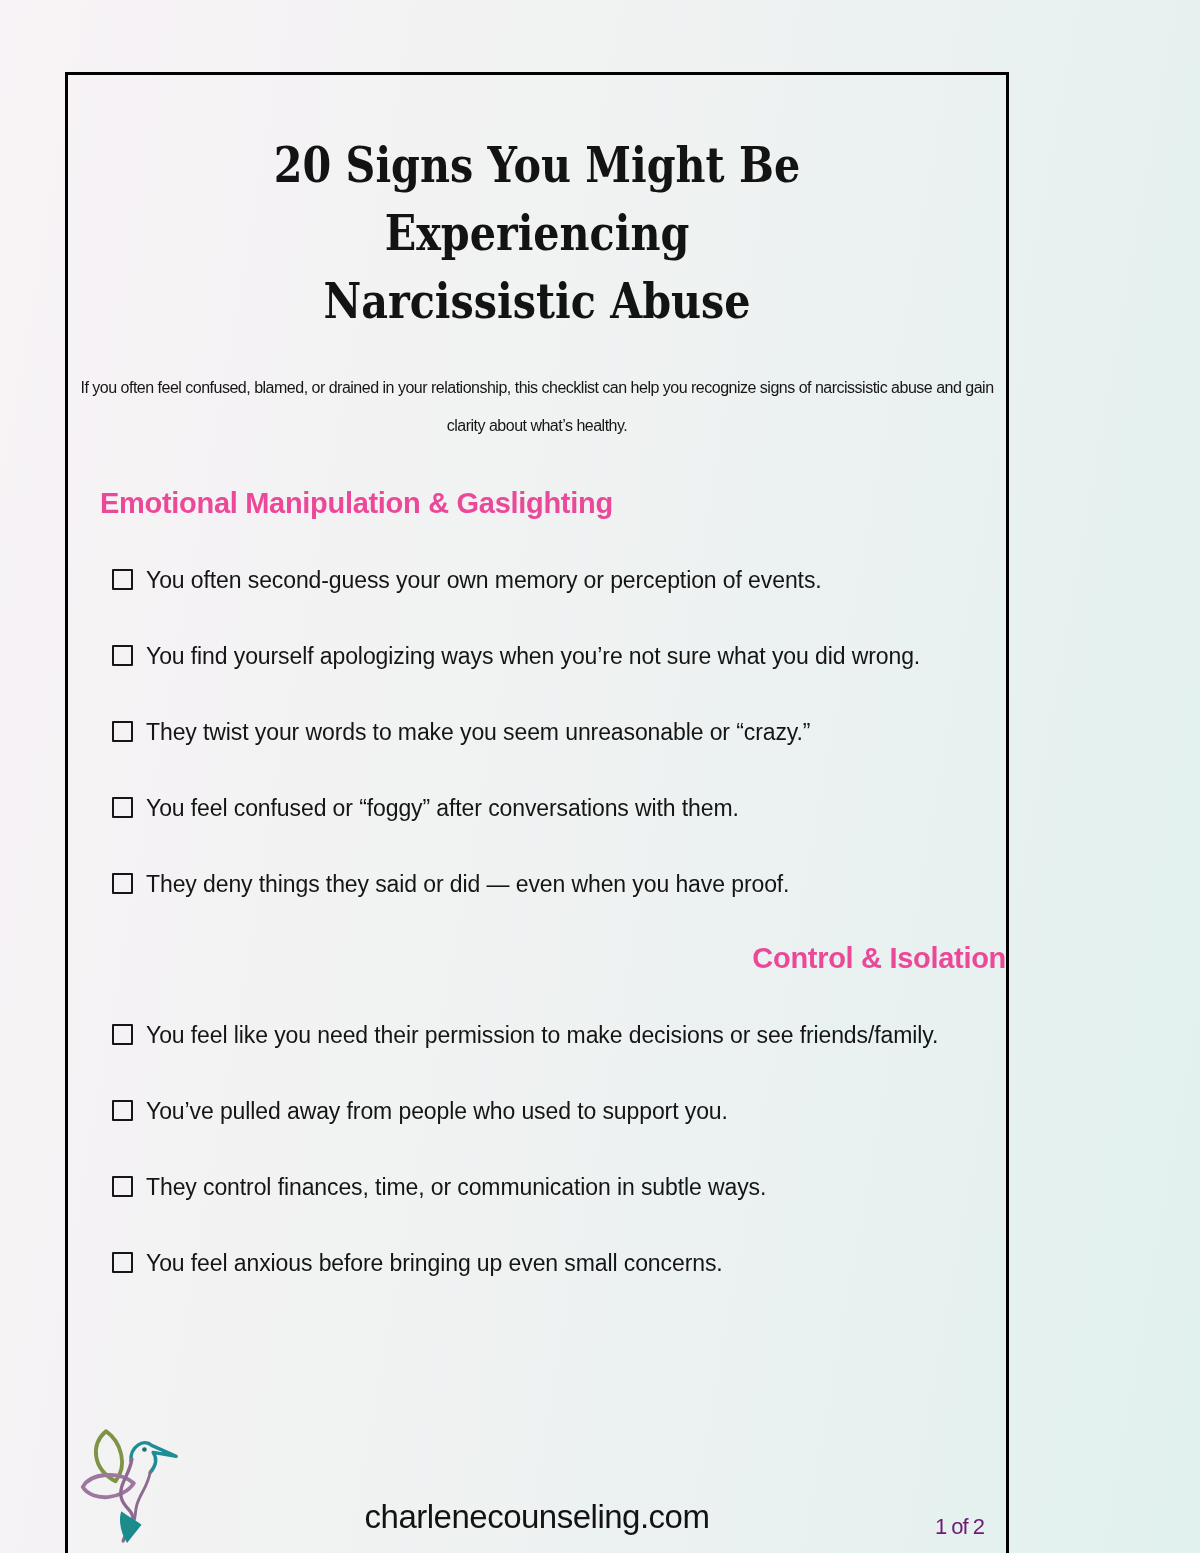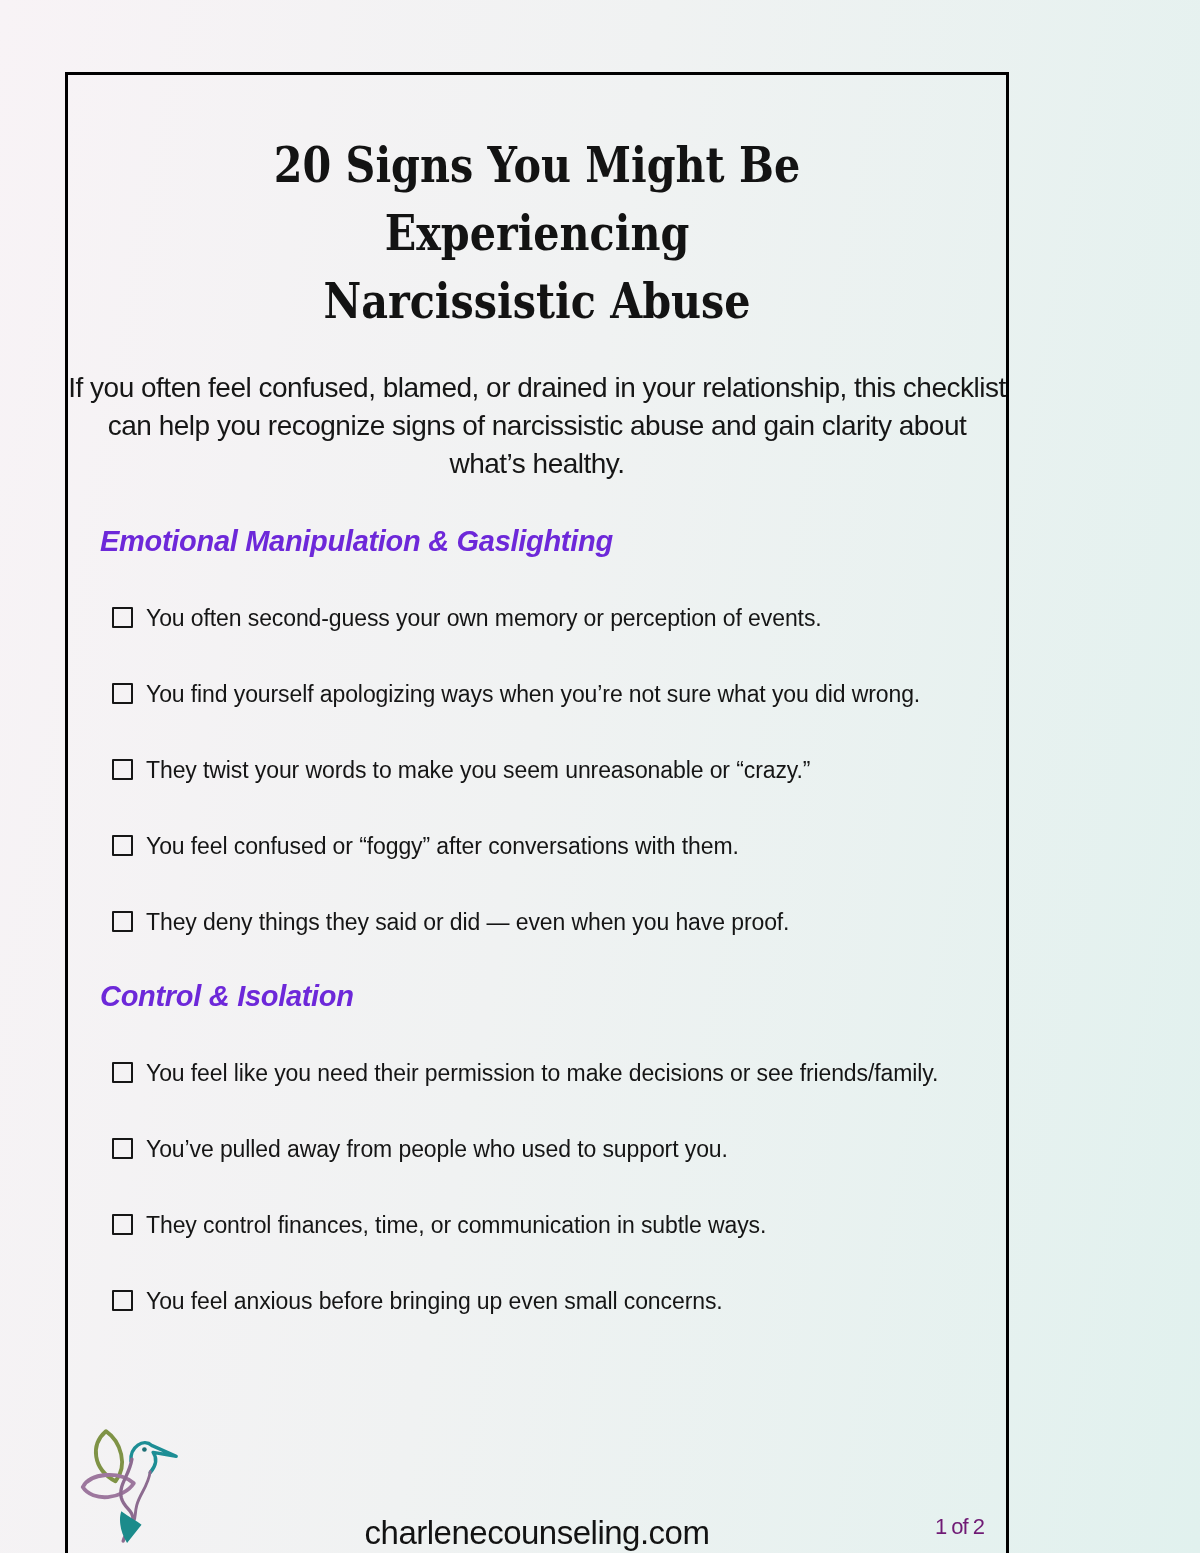--- a/index.html
+++ b/index.html
@@ -26,34 +26,33 @@
     font-size: 48px;
     line-height: 68px;
     color: #131313;
     transform: scaleX(0.86);
     transform-origin: 50% 50%;
   }
   .intro {
     max-width: 960px;
     margin: 34px auto 0;
     text-align: center;
-    font-size: 28px;
+    font-size: 16px;
     line-height: 38px;
     letter-spacing: -0.5px;
     color: #161616;
   }
   .section-heading {
     margin: 42px 0 0 32px;
     font-size: 29px;
     font-weight: 700;
     letter-spacing: -0.3px;
-    color: #6d28d9;
-    font-style: italic;
+    color: #ec4899;
   }
-  .section-heading.second { margin-top: 20px; }
+  .section-heading.second { margin-top: 20px; text-align: right; }
   .checklist {
     list-style: none;
     margin: 42px 0 0 44px;
   }
   .check-item {
     display: flex;
     align-items: flex-start;
     gap: 13px;
     padding-right: 24px;
     margin-bottom: 40px;
@@ -71,21 +70,21 @@
     cursor: pointer;
   }
   .item-text { letter-spacing: -0.1px; }
   .logo {
     position: absolute;
     left: 8px; bottom: 2px;
     width: 106px; height: 128px;
   }
   .site {
     position: absolute;
-    left: 0; right: 0; bottom: 4px;
+    left: 0; right: 0; bottom: 20px;
     text-align: center;
     font-size: 33px;
     letter-spacing: -0.5px;
     color: #131313;
     line-height: 1.1;
   }
   .pagenum {
     position: absolute;
     right: 22px; bottom: 16px;
     font-size: 22px;

